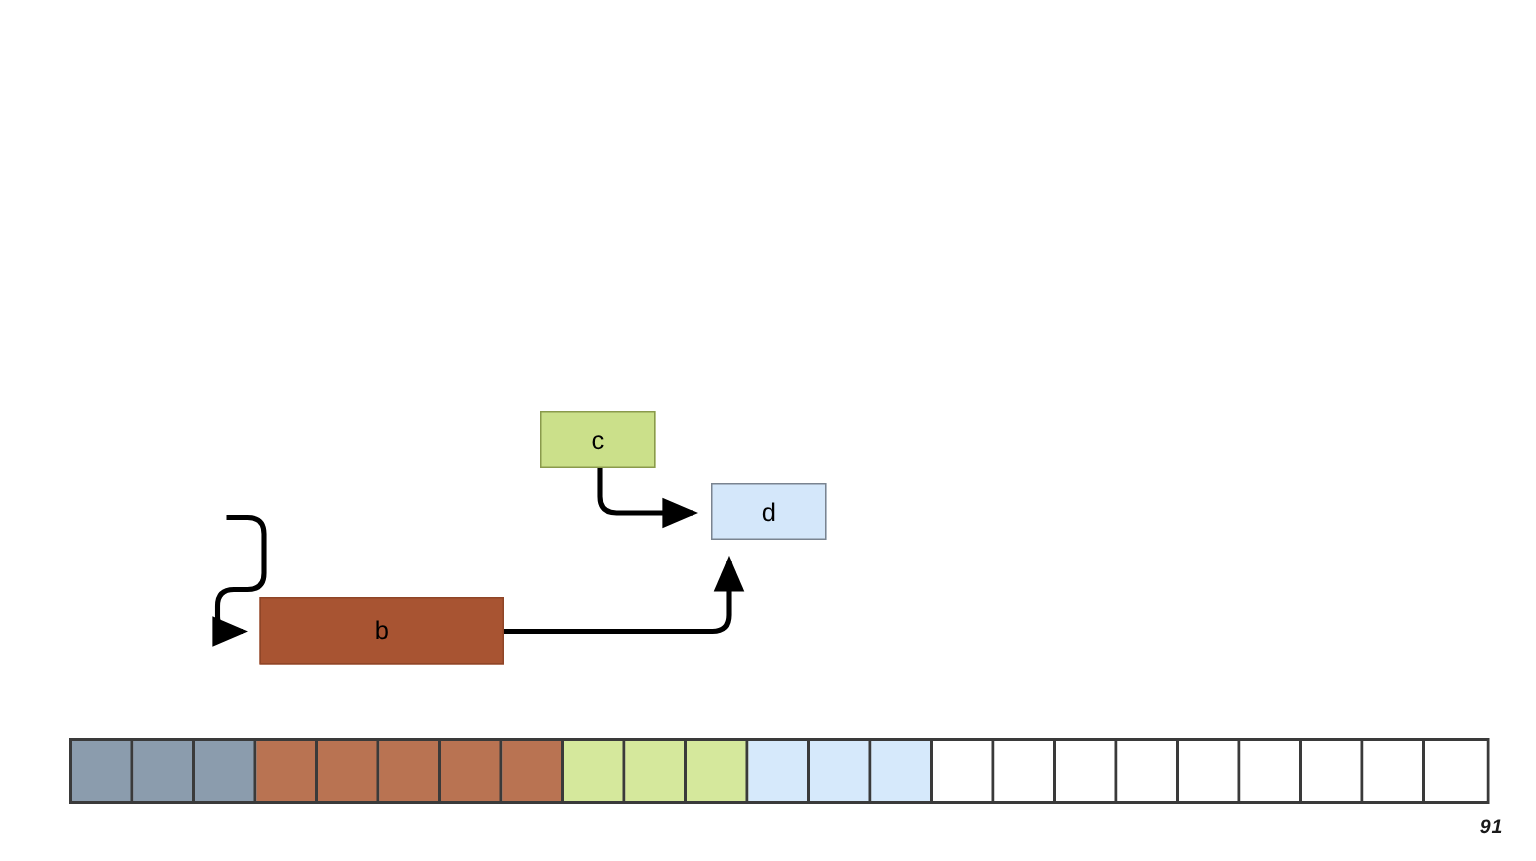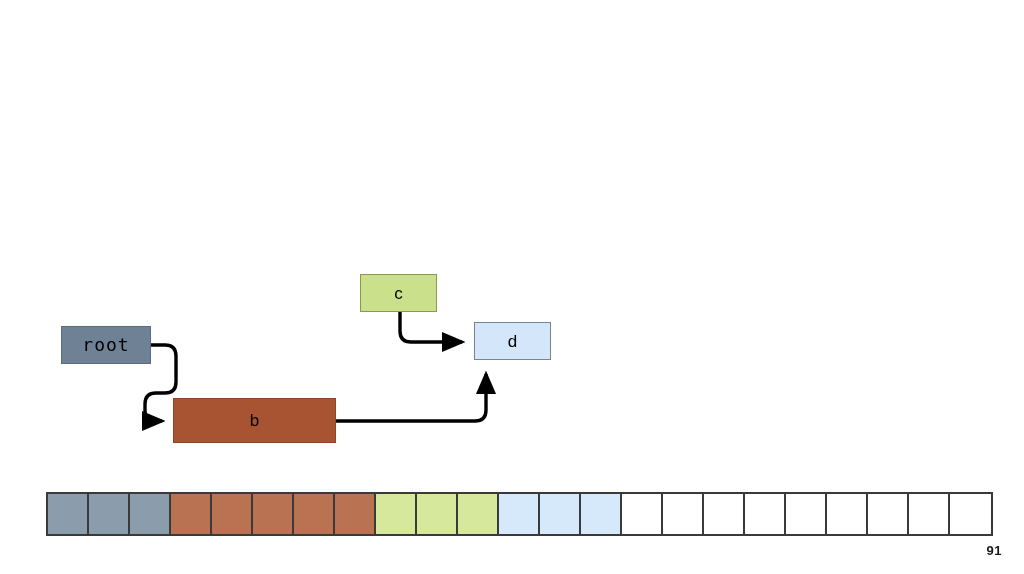--- a/index.html
+++ b/index.html
@@ -115,20 +115,21 @@
 
   
   #page-number {
     position: absolute;
     right: 22px;
     top: 543px;
     font-size: 13px;
     font-weight: bold;
     color: #1a1a1a;
     letter-spacing: 0.5px;
+    font-style: italic;
   }
 </style>
 </head>
 <body>
 
 <div id="slide">
 
   <div id="diagram-layer">
 
     <svg id="arrow-svg" viewBox="0 0 1024 574" xmlns="http://www.w3.org/2000/svg">
@@ -138,23 +139,20 @@
         </marker>
       </defs>
 
       <path d="M 151 345 L 165 345 Q 176 345 176 356 L 176 382 Q 176 393 165 393 L 156 393 Q 145 393 145 404 L 145 411 Q 145 421 156 421 L 162 421" fill="none" stroke="#000000" stroke-width="3.4" stroke-linecap="butt" marker-end="url(#arrowhead)"></path>
 
       <path d="M 400 312 L 400 331 Q 400 342 411 342 L 462 342" fill="none" stroke="#000000" stroke-width="3.4" stroke-linecap="butt" marker-end="url(#arrowhead)"></path>
 
       <path d="M 336 421 L 475 421 Q 486 421 486 410 L 486 374" fill="none" stroke="#000000" stroke-width="3.4" stroke-linecap="butt" marker-end="url(#arrowhead)"></path>
     </svg>
 
-    <div class="node node-root">
-      <span>root</span>
-    </div>
 
     <div class="node node-b">
       <span>b</span>
     </div>
 
     <div class="node node-c">
       <span>c</span>
     </div>
 
     <div class="node node-d">

